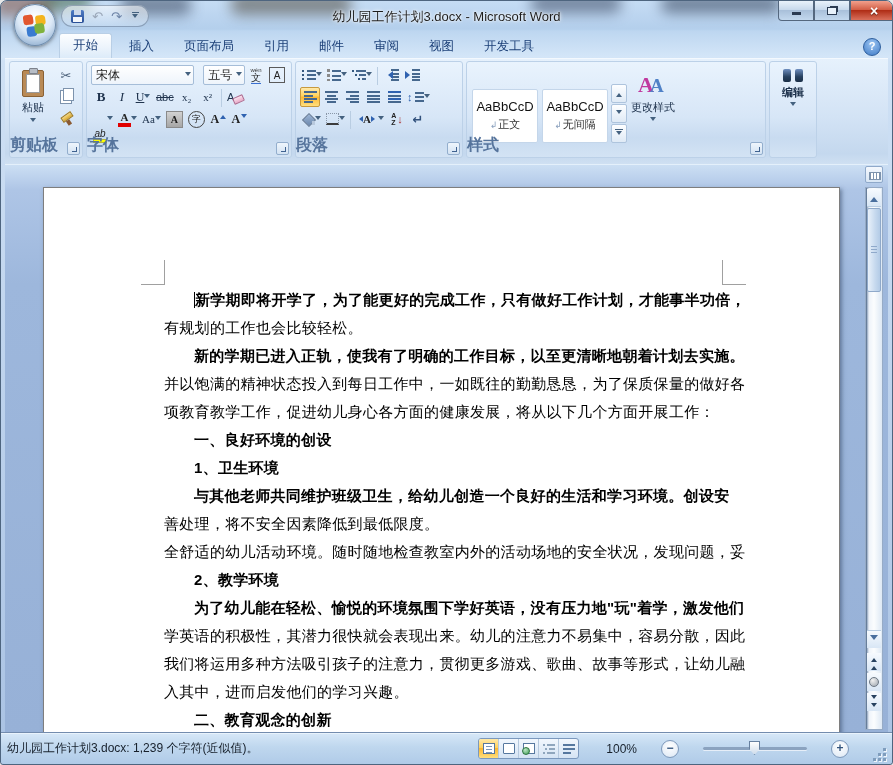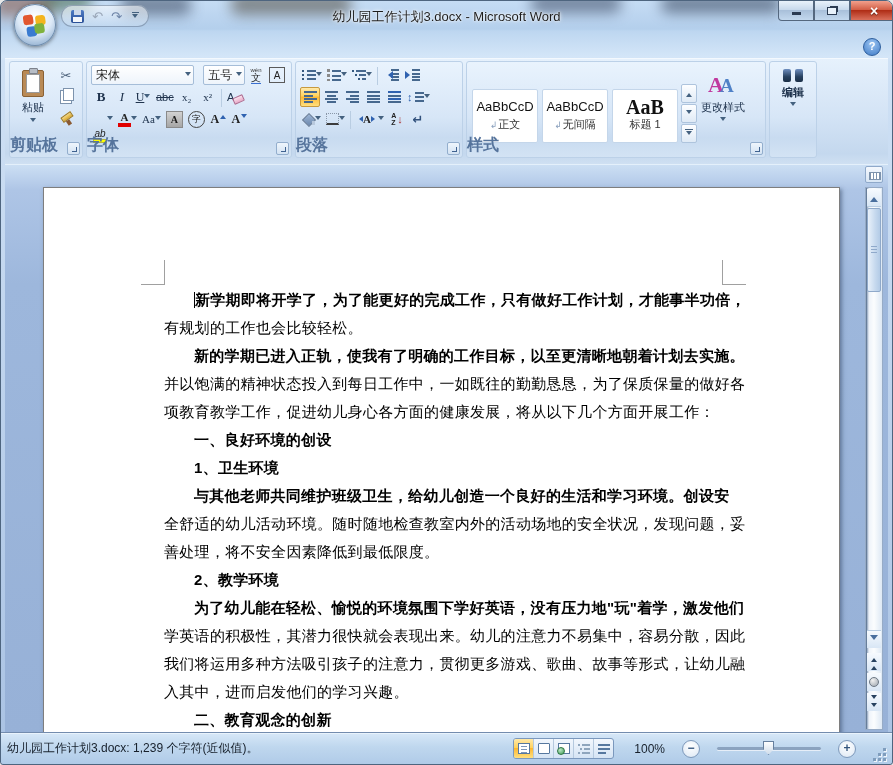--- a/index.html
+++ b/index.html
@@ -251,21 +251,21 @@
   .pgbtn{position:absolute;left:1px;right:1px;height:18px;display:flex;flex-direction:column;align-items:center;justify-content:center;gap:1px;background:linear-gradient(#f6fafe,#d8e6f5);}
   .pg-prev{bottom:58px;}
   .pg-ball{bottom:38px;}
   .pg-next{bottom:18px;}
   .dbl-up i,.dbl-dn i{display:block;width:0;height:0;border:3px solid transparent;}
   .dbl-up i{border-bottom:4px solid #27415f;}
   .dbl-dn i{border-top:4px solid #27415f;}
   .ball{width:8px;height:8px;border-radius:50%;background:radial-gradient(circle at 35% 30%,#f2f2f2,#9aa3ad);border:1px solid #6d7884;}
 
   
-  .statusbar{position:absolute;left:0;right:0;bottom:0;height:32px;display:flex;align-items:center;gap:17px;
+  .statusbar{position:absolute;left:0;right:0;bottom:0;height:32px;display:flex;align-items:center;gap:24px;
     background:linear-gradient(#d7e8f8,#bfd7ee 45%,#b0cbe8);border-top:1px solid #738cae;box-shadow:inset 0 1px 0 #e9f3fc;
     font-size:12px;color:#17202b;padding:0 6px;box-sizing:border-box;border-radius:0 0 3px 3px;}
   .sb-text{flex:0 0 auto;}
   .sb-fill{flex:1 1 auto;}
   .viewgroup{display:flex;border:1px solid #7b98bd;border-radius:3px;overflow:hidden;background:linear-gradient(#f2f7fd,#d5e4f4);}
   .vbtn{width:19px;height:19px;display:flex;align-items:center;justify-content:center;border-right:1px solid #b5c9de;}
   .vbtn:last-child{border-right:none;}
   .vbtn.active{background:linear-gradient(#ffe9a9,#ffd25e 45%,#fcb833 50%,#ffdf7e);}
   .vicon{width:12px;height:11px;display:inline-block;box-sizing:border-box;}
   .vi-print{background-color:#fff;border:1px solid #56789f;background-image:repeating-linear-gradient(#7d97b8 0 1px,transparent 1px 3px);background-size:6px 7px;background-position:2px 2px;background-repeat:no-repeat;}
@@ -330,20 +330,30 @@
         </div>
       <div class="wbtn">
           <span class="glyph-restore"></span>
         </div>
       <div class="wbtn close">
           <span class="glyph-close">×</span>
         </div>
     </div>
   </div>
 
+  <div class="tabrow" id="tabs">
+      <div class="tab active">开始</div>
+      <div class="tab">插入</div>
+      <div class="tab">页面布局</div>
+      <div class="tab">引用</div>
+      <div class="tab">邮件</div>
+      <div class="tab">审阅</div>
+      <div class="tab">视图</div>
+      <div class="tab">开发工具</div>
+    </div>
   <div class="help-btn">?</div>
 
   <div class="ribbon">
 
     <div class="group g-clip">
       <div class="clip-wrap">
         <div class="paste-btn">
           <span class="ico-clipboard"></span>
           <span class="paste-label">粘贴</span>
           <span class="dar"></span>
@@ -533,24 +543,20 @@
     <div class="group g-styles">
       <div class="styles-wrap">
         <div id="styleCards" style="display:flex;gap:4px;">
             <div class="style-card">
               <span class="style-prev">AaBbCcD</span>
               <span class="style-name"><span class="style-mark">↲</span>正文</span>
             </div>
             <div class="style-card">
               <span class="style-prev">AaBbCcD</span>
               <span class="style-name"><span class="style-mark">↲</span>无间隔</span>
-            </div>
-            <div class="style-card">
-              <span class="style-prev big">AaB</span>
-              <span class="style-name">标题 1</span>
             </div>
           </div>
         <div class="gal-col">
           <div class="gal-btn">
               <span class="tri-up"></span>
             </div>
           <div class="gal-btn">
               <span class="tri-dn"></span>
             </div>
           <div class="gal-btn">
@@ -586,22 +592,22 @@
       <div class="crop tr"></div>
       <div class="textblock" id="docLines">
           <div class="dline ind"><span class="caret"></span>新学期即将开学了，为了能更好的完成工作，只有做好工作计划，才能事半功倍，</div>
           <div class="dline">有规划的工作也会比较轻松。</div>
           <div class="dline ind">新的学期已进入正轨，使我有了明确的工作目标，以至更清晰地朝着计划去实施。</div>
           <div class="dline">并以饱满的精神状态投入到每日工作中，一如既往的勤勤恳恳，为了保质保量的做好各</div>
           <div class="dline">项教育教学工作，促进幼儿身心各方面的健康发展，将从以下几个方面开展工作：</div>
           <div class="dline ind">一、良好环境的创设</div>
           <div class="dline ind">1、卫生环境</div>
           <div class="dline ind">与其他老师共同维护班级卫生，给幼儿创造一个良好的生活和学习环境。创设安</div>
+          <div class="dline">善处理，将不安全因素降低到最低限度。</div>
           <div class="dline">全舒适的幼儿活动环境。随时随地检查教室内外的活动场地的安全状况，发现问题，妥</div>
-          <div class="dline">善处理，将不安全因素降低到最低限度。</div>
           <div class="dline ind">2、教学环境</div>
           <div class="dline ind">为了幼儿能在轻松、愉悦的环境氛围下学好英语，没有压力地"玩"着学，激发他们</div>
           <div class="dline">学英语的积极性，其潜力很快就会表现出来。幼儿的注意力不易集中，容易分散，因此</div>
           <div class="dline">我们将运用多种方法吸引孩子的注意力，贯彻更多游戏、歌曲、故事等形式，让幼儿融</div>
           <div class="dline">入其中，进而启发他们的学习兴趣。</div>
           <div class="dline ind">二、教育观念的创新</div>
         </div>
     </div>
     <div class="vscroll">
       <div class="ruler-btn"></div>

